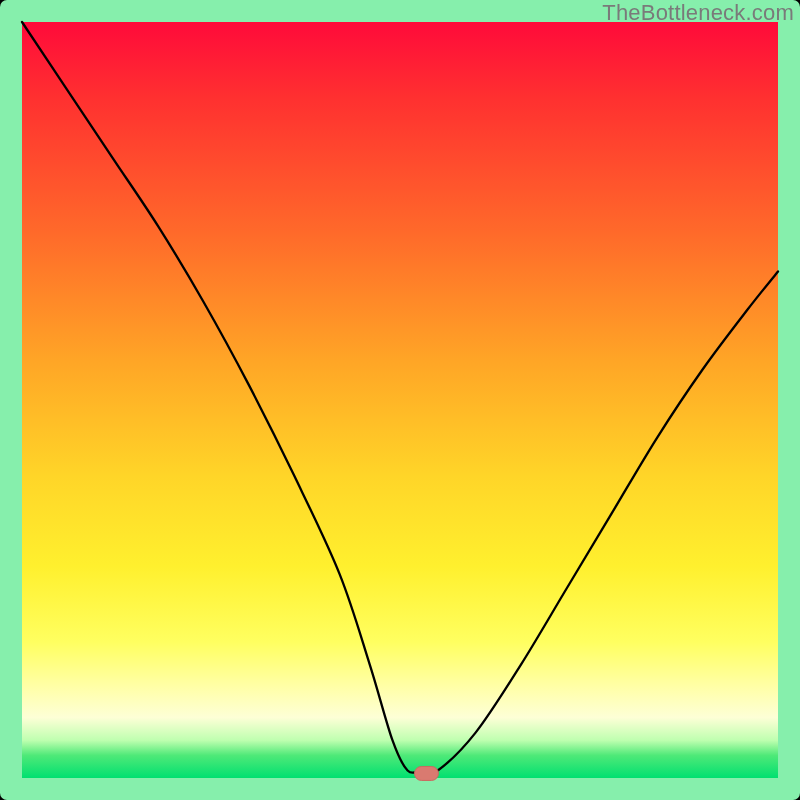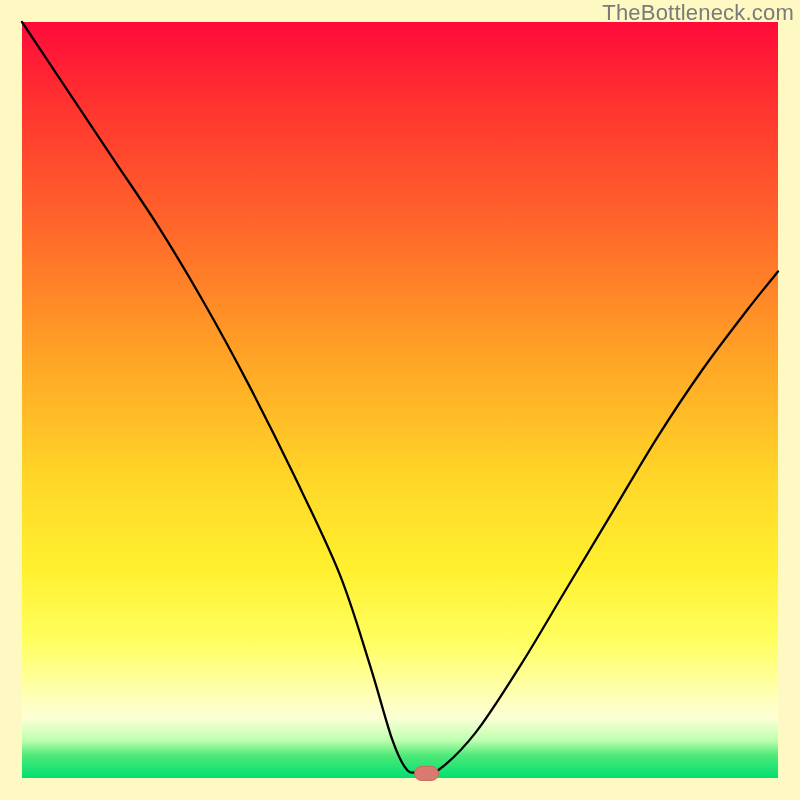--- a/index.html
+++ b/index.html
@@ -8,21 +8,22 @@
     width: 800px;
     height: 800px;
     background: #000;
     overflow: hidden;
     font-family: Arial, Helvetica, sans-serif;
   }
   .frame {
     position: relative;
     width: 800px;
     height: 800px;
-    background: #fef9c3;
+    background: #86efac;
+    border-radius: 7px;
   }
   .plot-area {
     position: absolute;
     left: 22px;
     top: 22px;
     width: 756px;
     height: 756px;
     
     background: linear-gradient(
       to bottom,

